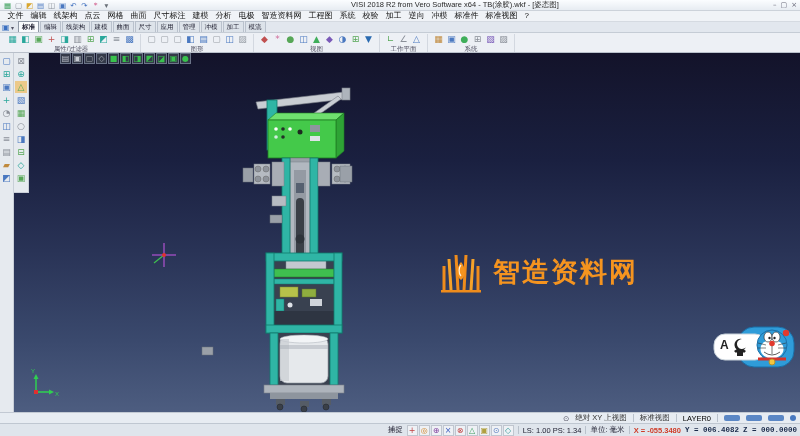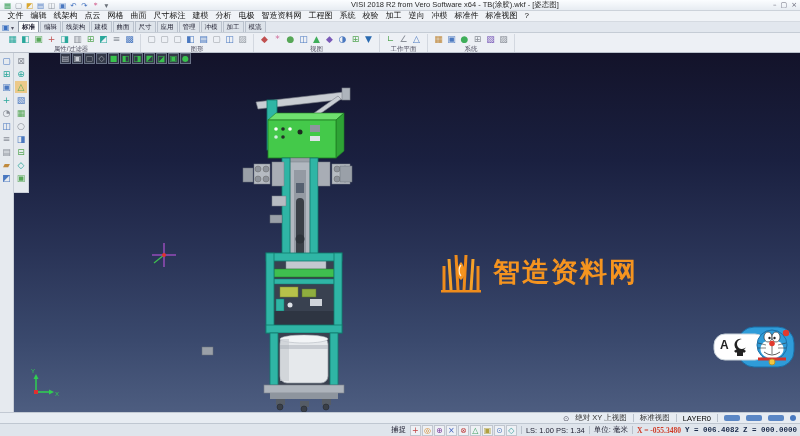--- a/index.html
+++ b/index.html
@@ -77,21 +77,21 @@
   .sbtn { width:16px; height:6px; background:#5b87c5; border-radius:2px; }
   .sdot { width:6px; height:6px; border-radius:50%; background:#4a7ac0; }
   .vsep { width:1px; height:8px; background:#b9c1cb; }
 
   .status2 { height:13px; background:#dfe5ec; border-top:1px solid #bfc7d1; display:flex;
     align-items:center; justify-content:flex-end; font-size:7.5px; gap:4px;
     padding-right:3px; color:#223; }
   .snap-icons { display:flex; gap:1px; }
   .snap-icon { width:11px; height:11px; border:1px solid #c0c6cf; background:#eef1f5;
     font-size:8px; line-height:9px; text-align:center; font-family:"DejaVu Sans",sans-serif; }
-  .coord-x { color:#d03c28; font-weight:bold;font-family:Liberation Serif, serif; }
+  .coord-x { color:#d03c28; font-weight:bold; }
   .coord-yz { color:#1a2a4a; font-weight:bold;font-family:Liberation Mono, monospace; }
   .wp-icon { font-family:"DejaVu Sans",sans-serif; color:#556; }
 </style>
 </head>
 <body>
 
 <div class="titlebar">
   <div class="qicons">
       <span class="qicon" style="color: rgb(58, 160, 90);">▦</span>
       <span class="qicon" style="color: rgb(138, 144, 153);">▢</span>

